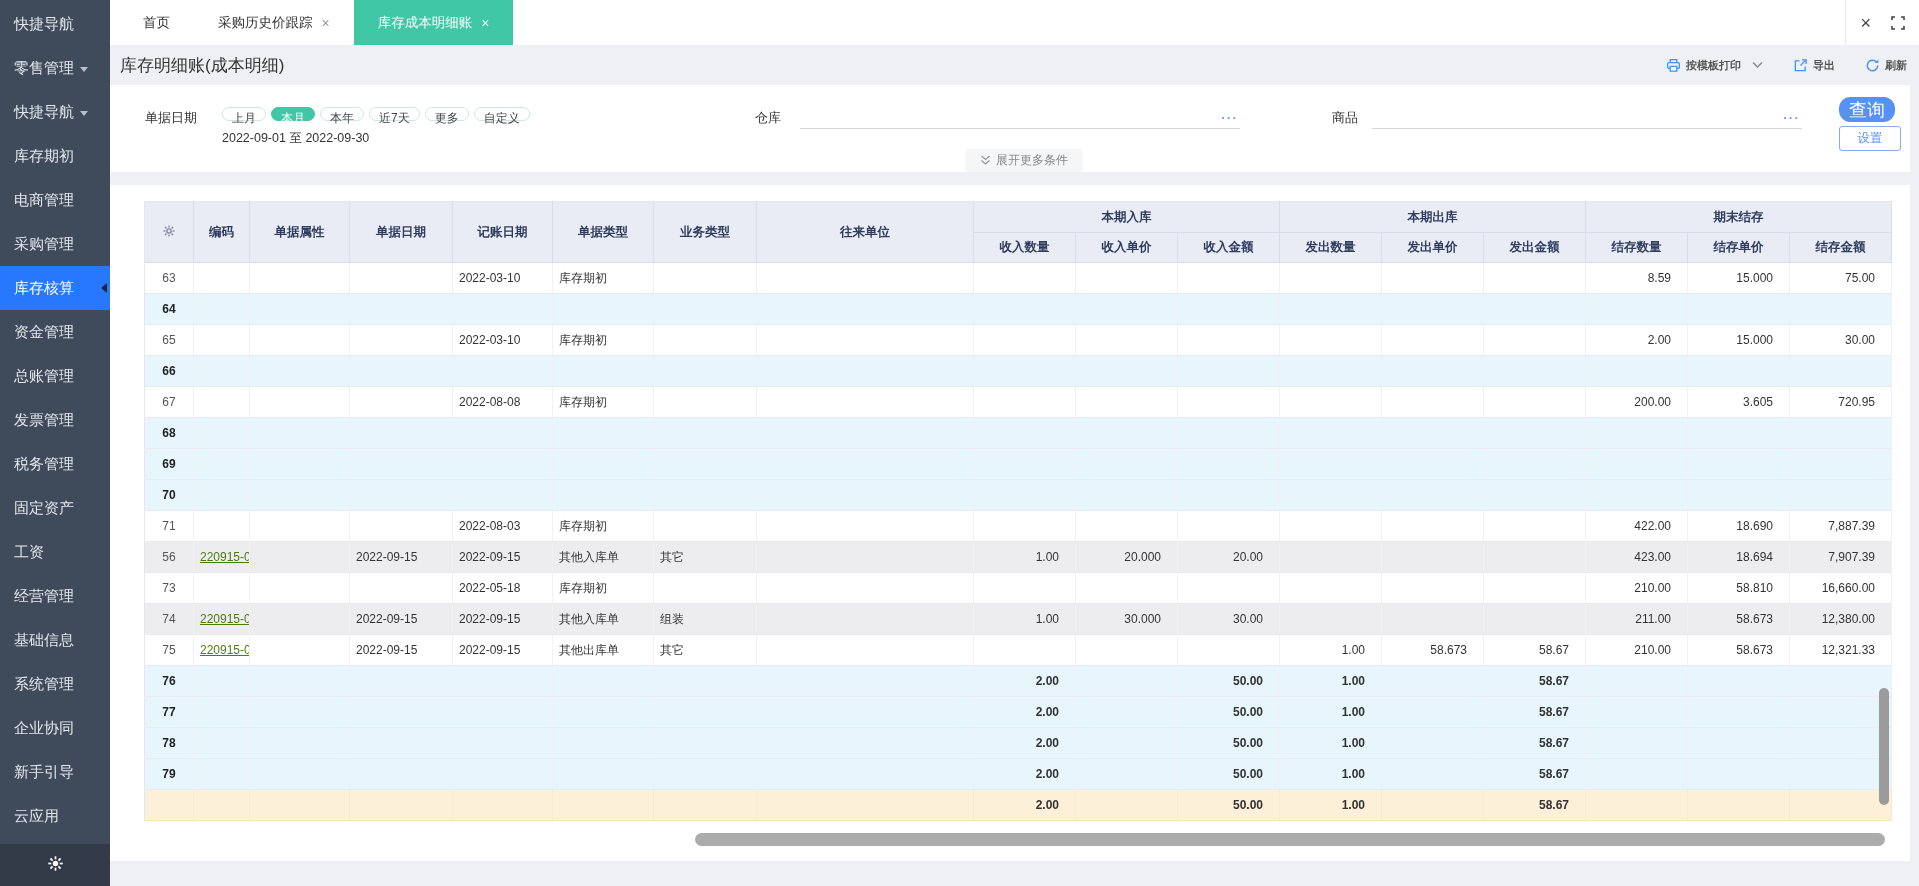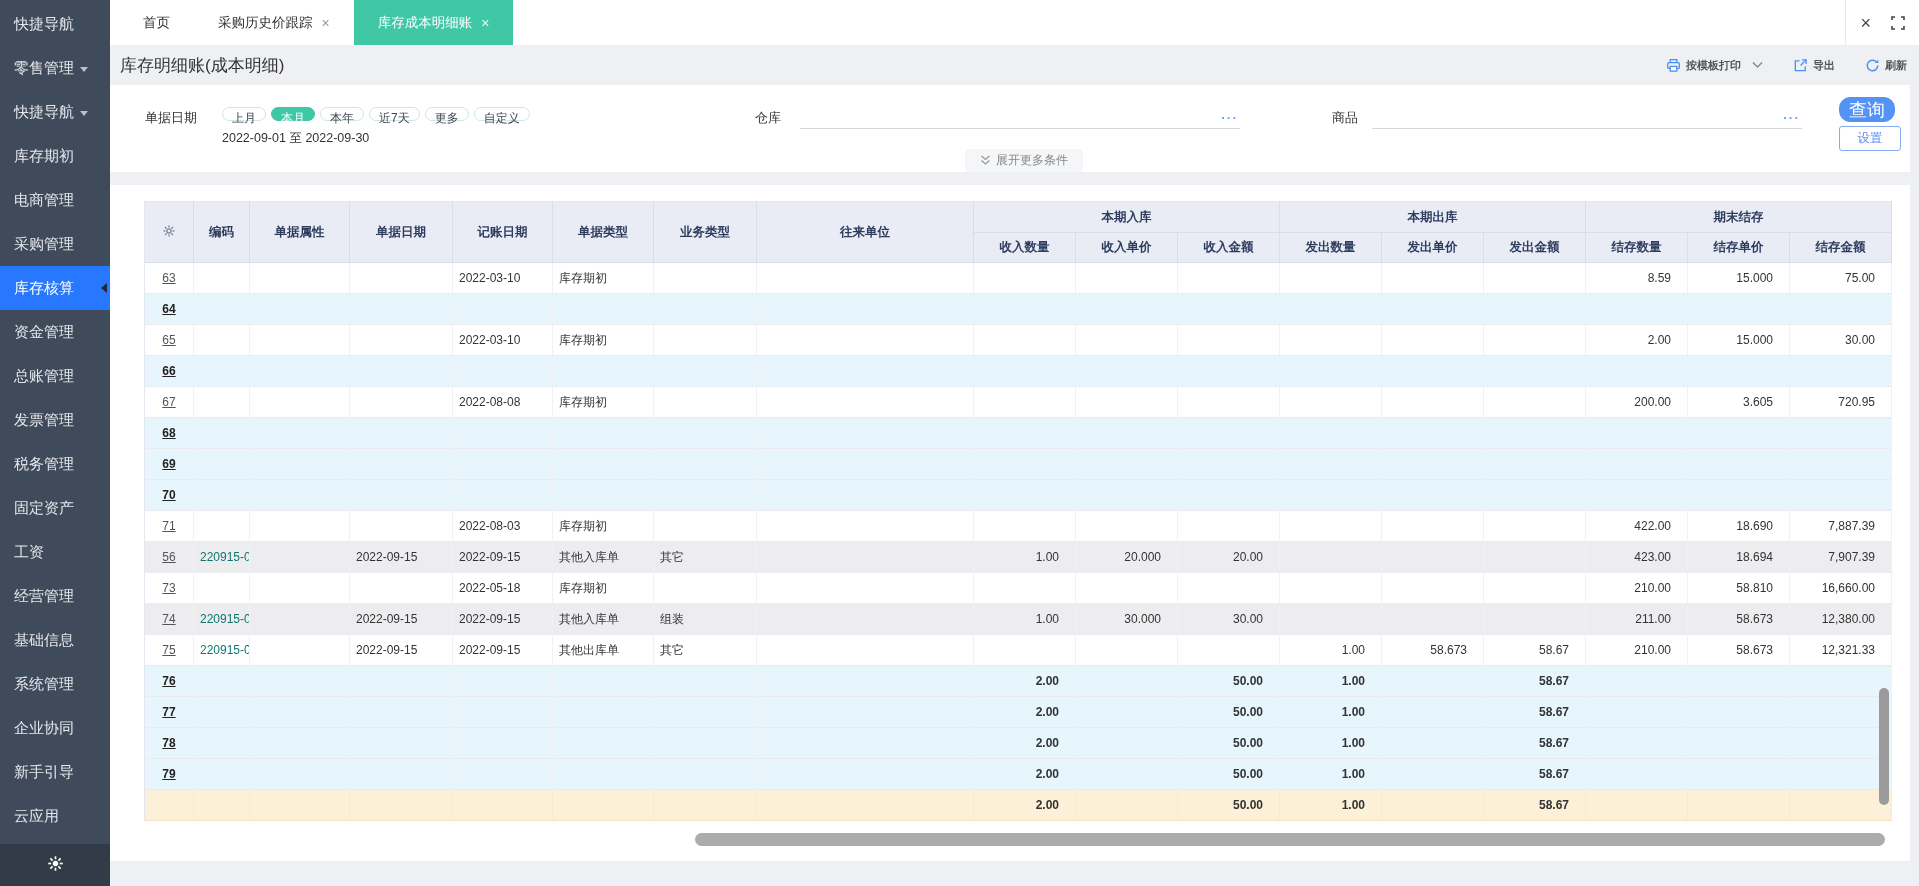--- a/index.html
+++ b/index.html
@@ -57,25 +57,25 @@
   table.grid { position:absolute; left:34px; top:16px; width:1747px; border-collapse:collapse; table-layout:fixed; border-left:1px solid #e4e7f0; border-top:1px solid #e4e7f0; }
   .grid th { background:#e9ecf5; color:#2e3c5e; font-size:12.5px; font-weight:bold; border-right:1px solid #d9dde9; border-bottom:1px solid #d9dde9; text-align:center; padding:0 2px; overflow:hidden; white-space:nowrap; }
   .grid thead tr:first-child th { height:31px;margin-top:35px; }
   .grid thead tr:last-child th { height:30px; }
   .grid td { height:31px; font-size:12px; color:#333; border-right:1px solid #f0f1f5; border-bottom:1px solid #e9ebf0; padding:0 6px; overflow:hidden; white-space:nowrap; background:#fff; }
   tr.r-blue td { background:#e7f6fc; }
   tr.r-gray td { background:#ededf0; }
   tr.r-total td { background:#fcf0d8; border-bottom:1px solid #f2e3c2; border-right:1px solid #f6ead0; }
   tr.r-blue td, tr.r-total td { font-weight:bold; }
   td.c-num, th.gear-col { text-align:center; position:relative; }
-  td.c-num { color:#555;text-decoration:underline; }
+  td.c-num { color:#555; }
   tr.r-blue td.c-num { color:#222; }
   td.c-num::after, th.gear-col::after { content:""; position:absolute; top:0; right:-6px; width:6px; height:100%; background:linear-gradient(90deg,rgba(60,60,70,0.12),rgba(60,60,70,0)); z-index:2; pointer-events:none; }
   td.c-right { text-align:right; padding-right:16px; }
-  .code-link { color:#0f766e; cursor:pointer; }
+  .code-link { text-decoration:underline; color:#4d7c0f; cursor:pointer; }
   .hscroll { position:absolute; left:585px; top:648px; width:1190px; height:13px; border-radius:7px; background:#acacac; cursor:grab; }
   .vscroll { position:absolute; left:1769px; top:503px; width:10px; height:117px; border-radius:5px; background:#9b9b9b; cursor:grab; }
 </style>
 </head>
 <body>
 
 <div class="app">
 
   <aside class="sidebar">
     <div class="side-items" id="side-items">

